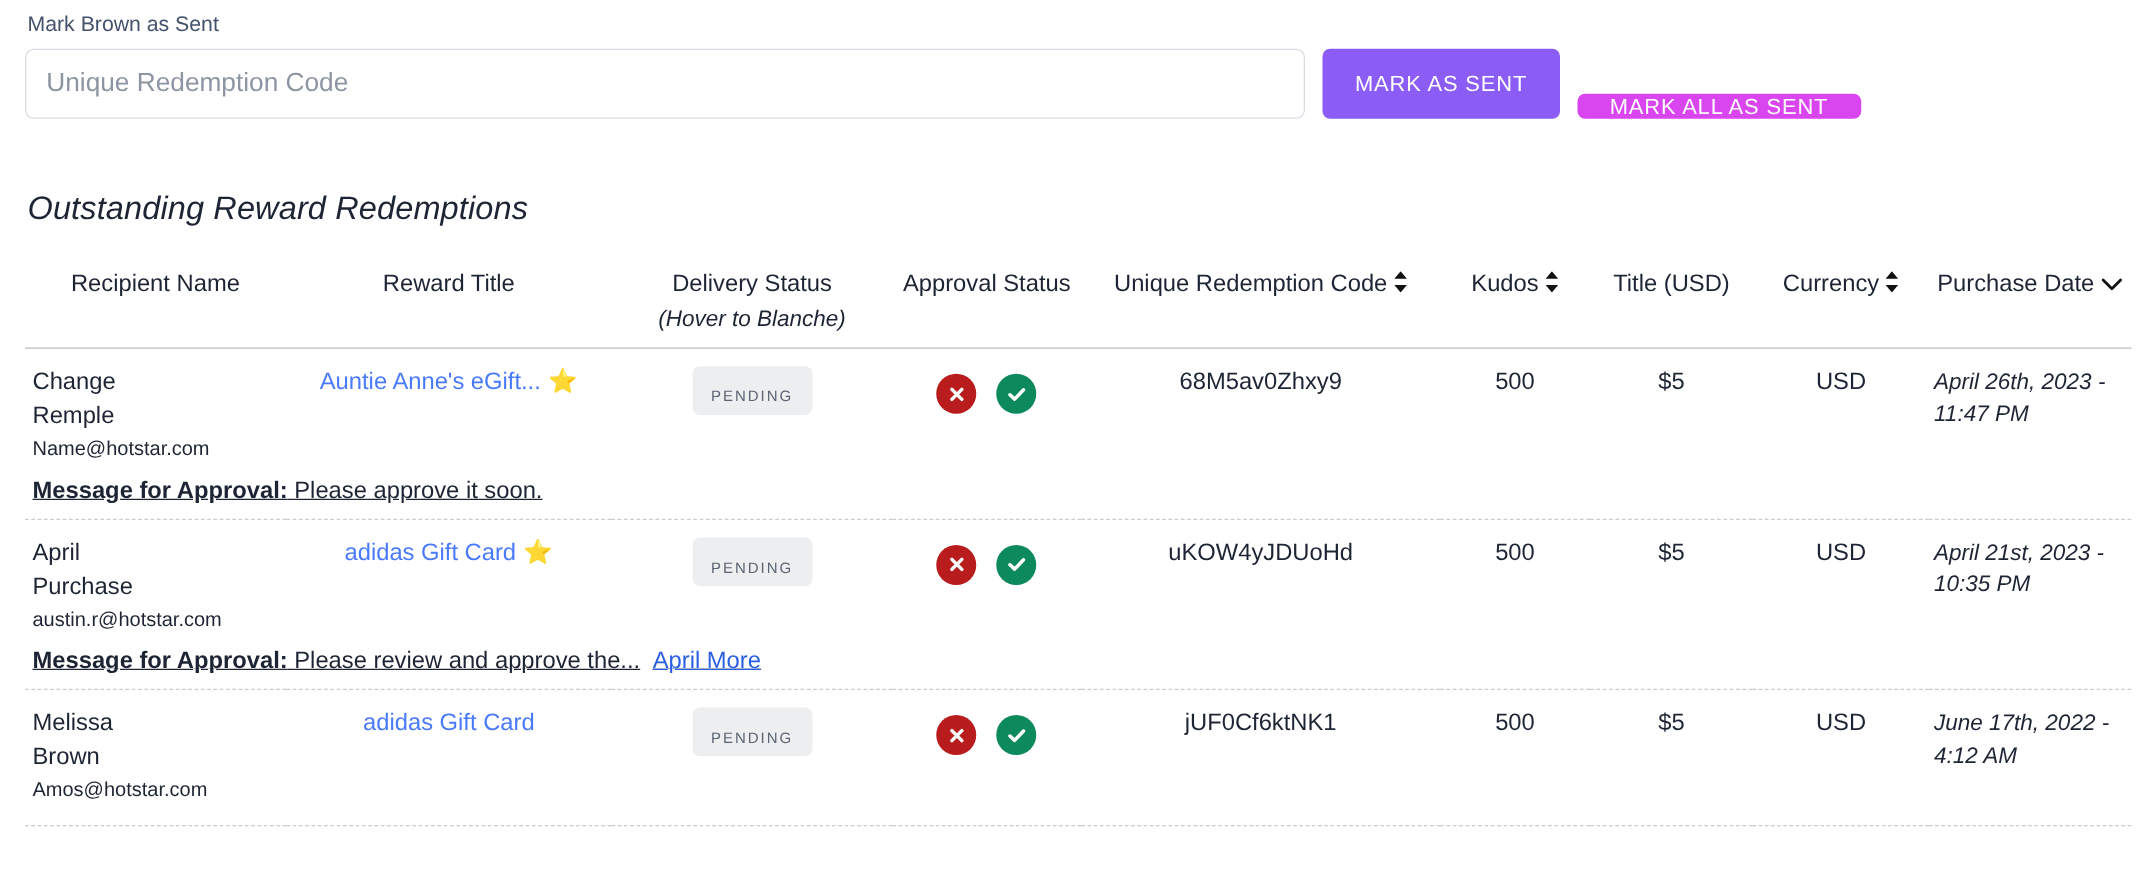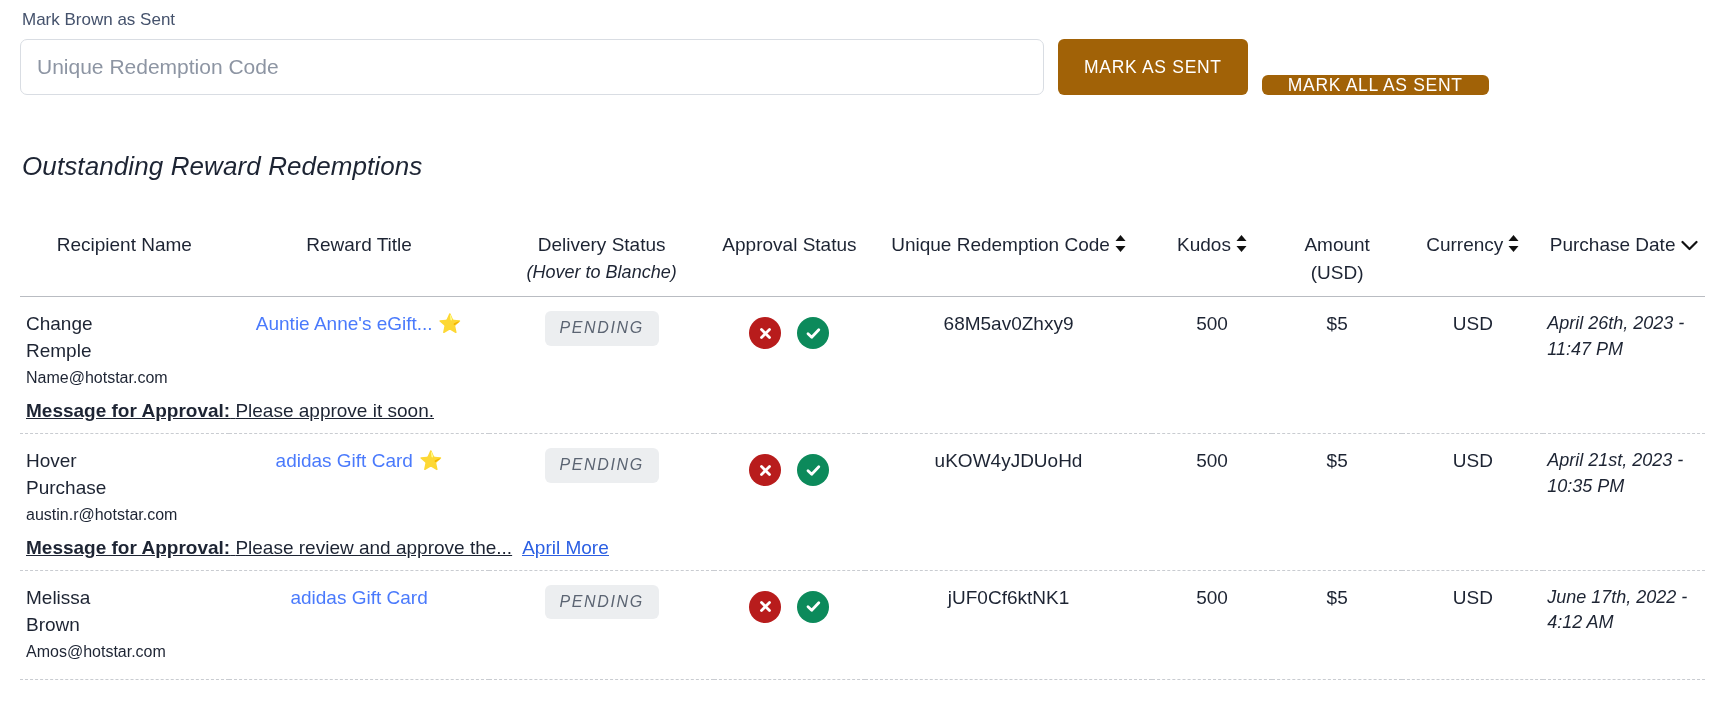--- a/index.html
+++ b/index.html
@@ -48,38 +48,38 @@
     font-size: 17.5px;
     letter-spacing: 0.7px;
     font-weight: 400;
     padding: 0 26px;
     cursor: pointer;
     white-space: nowrap;
     display: flex;
     align-items: center;
     justify-content: center;
   }
-  .btn-sent { background: #a16207; }
-  .btn-all  { background: #a16207; margin-top: 36px; }
+  .btn-sent { background: #8b5cf6; }
+  .btn-all  { background: #d946ef; margin-top: 36px; }
 
   
   .section-title {
     font-style: italic;
     font-size: 26px;
     font-weight: 400;
     color: #1d2433;
     margin: 56px 0 0 2px;
     letter-spacing: 0.1px;
   }
 
   
   table.redemptions {
     width: 1685px;
     border-collapse: collapse;
-    margin-top: 49px;
+    margin-top: 32px;
     table-layout: fixed;
   }
   table.redemptions thead th {
     font-weight: 400;
     font-size: 19px;
     color: #1d2433;
     vertical-align: top;
     padding: 0 4px 10px 4px;
     line-height: 1.45;
     text-align: center;
@@ -124,25 +124,24 @@
     font-size: 19px;
     cursor: pointer;
   }
   .star { margin-left: 6px; font-size: 19px; }
 
   .status-badge {
     display: inline-block;
     background: #eceef0;
     color: #5b6472;
     border-radius: 6px;
-    padding: 6px 15px 6px 15px;
-    font-size: 16px;
+    padding: 16px 15px 6px 15px;
+    font-size: 12px;
     letter-spacing: 1.6px;
     cursor: pointer;
-    font-style: italic;
   }
 
   .approval-icons {
     display: flex;
     justify-content: center;
     align-items: center;
     gap: 16px;
     padding-top: 6px;
   }
   .icon-circle {
@@ -228,21 +227,21 @@
                 <polygon points="5.5,17 10.5,11 0.5,11" fill="#111"></polygon>
               </svg></span>
         </th>
         <th>
           <span>Kudos</span><span class="sort-icon"><svg width="11" height="17" viewBox="0 0 11 17">
                 <polygon points="5.5,0 10.5,6 0.5,6" fill="#111"></polygon>
                 <polygon points="5.5,17 10.5,11 0.5,11" fill="#111"></polygon>
               </svg></span>
         </th>
         <th>
-          <span>Amount (USD)</span>
+          <span>Title (USD)</span>
         </th>
         <th>
           <span>Currency</span><span class="sort-icon"><svg width="11" height="17" viewBox="0 0 11 17">
                 <polygon points="5.5,0 10.5,6 0.5,6" fill="#111"></polygon>
                 <polygon points="5.5,17 10.5,11 0.5,11" fill="#111"></polygon>
               </svg></span>
         </th>
         <th class="th-left">
           <span>Purchase Date</span><span class="chev"><svg width="17" height="11" viewBox="0 0 17 11">
                 <path d="M1.5 2 L8.5 9 L15.5 2" stroke="#111" stroke-width="2.2" fill="none" stroke-linecap="round" stroke-linejoin="round"></path>
@@ -277,21 +276,21 @@
           <td>500</td>
           <td>$5</td>
           <td>USD</td>
           <td class="date-cell">April 26th, 2023 - 11:47 PM</td>
         </tr>
         <tr class="msg-row">
           <td colspan="9"><span class="msg-label">Message for Approval:</span> <span class="msg-text">Please approve it soon.</span></td>
         </tr>
         <tr class="row-main with-divider">
           <td class="cell-recipient">
-            <div class="recipient-name">Hover</div>
+            <div class="recipient-name">April</div>
             <div class="recipient-name">Purchase</div>
             <div class="recipient-email">austin.r@hotstar.com</div>
           </td>
           <td><a class="reward-link">adidas Gift Card</a><span class="star">⭐</span></td>
           <td><span class="status-badge">PENDING</span></td>
           <td>
             <div class="approval-icons">
               <span class="icon-circle icon-reject">
                 <svg width="15" height="15" viewBox="0 0 15 15">
                   <path d="M3.5 3.5 L11.5 11.5 M11.5 3.5 L3.5 11.5" stroke="#fff" stroke-width="2.8" stroke-linecap="round"></path>

